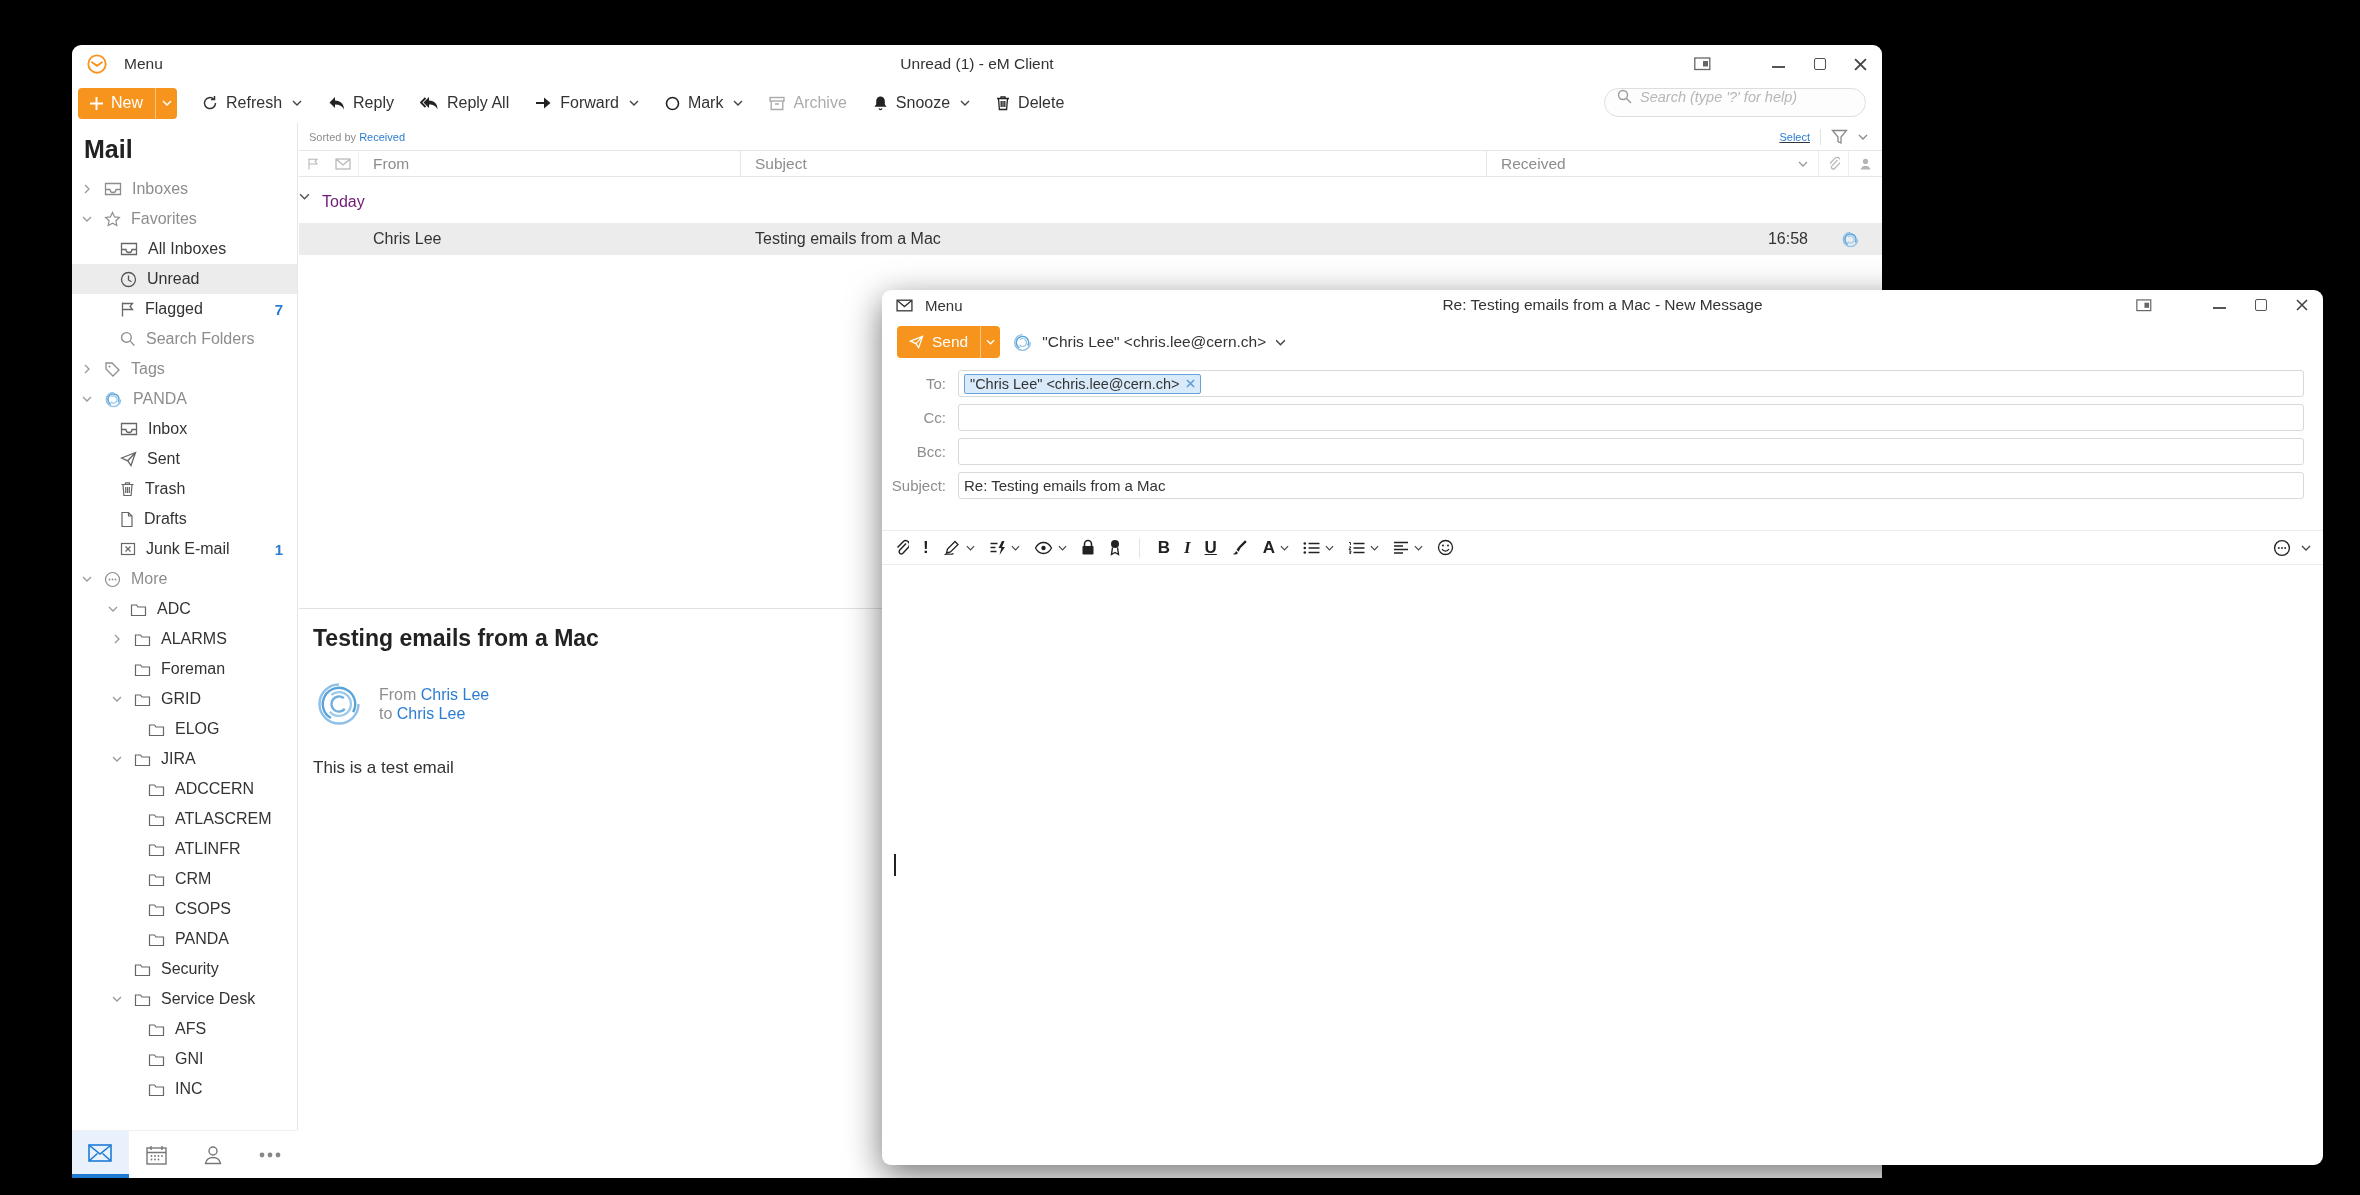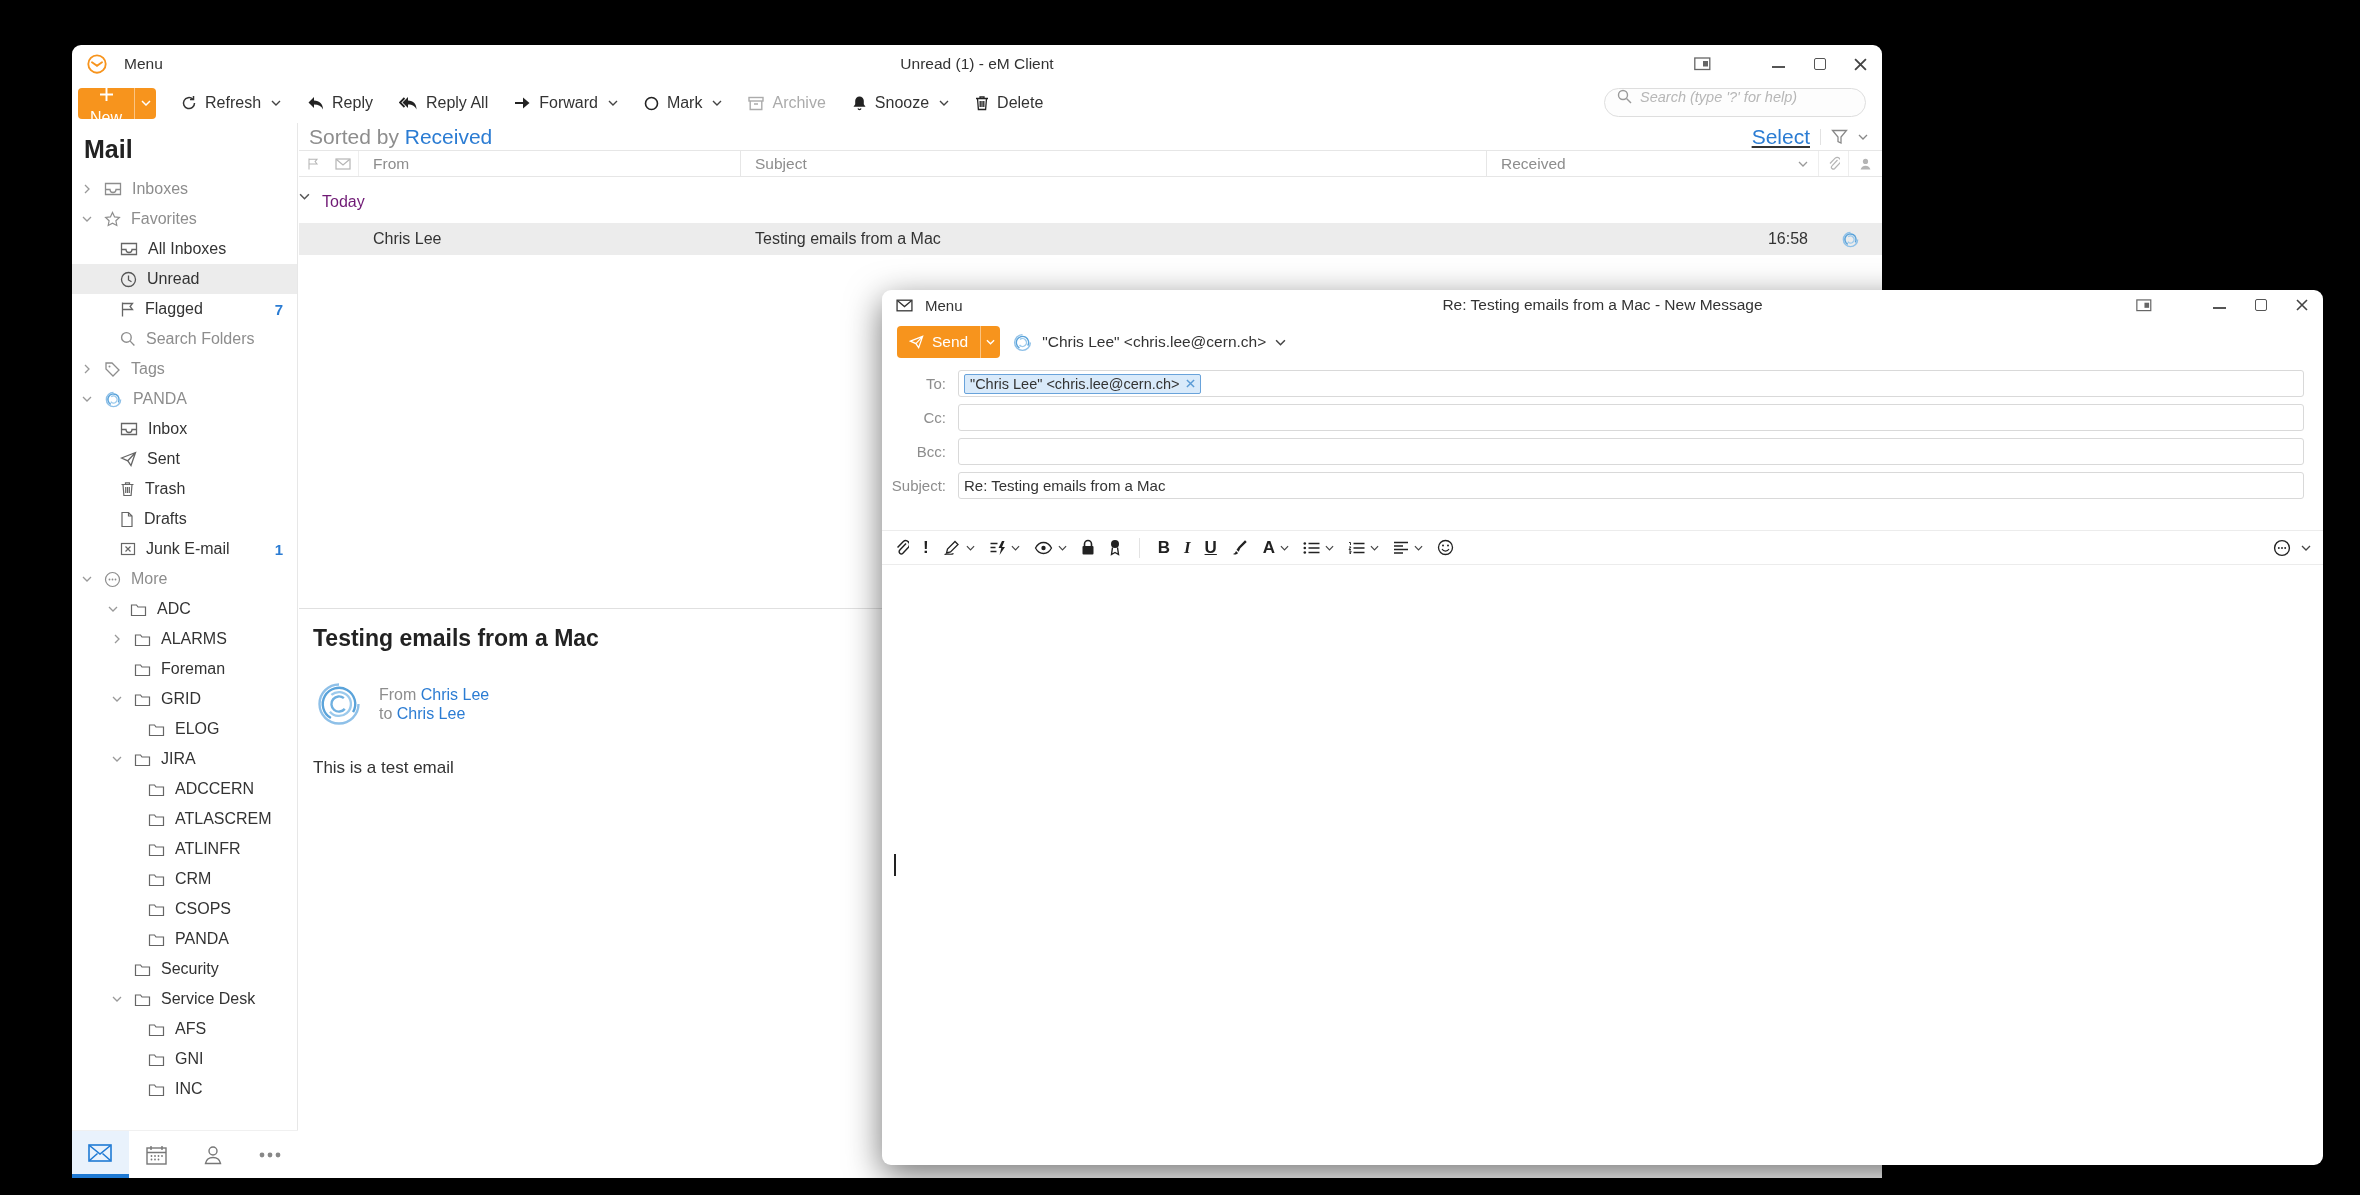--- a/index.html
+++ b/index.html
@@ -21,21 +21,21 @@
   .layouticon { margin-right:34px; }
   .wc { width:15px; height:15px; display:flex; align-items:center; justify-content:center; }
   .wc-min { width:13px; height:0; border-bottom:2px solid #555; align-self:center; margin-top:6px; }
   .wc-max { width:12px; height:12px; border:1.6px solid #555; border-radius:2px; }
   .compose .titlebar { height:30px; }
   .compose .titlebar .menu-label { font-size:15px; margin-left:12px; }
 
   
   .toolbar { height:40px; display:flex; align-items:center; padding-left:6px; gap:4px; position:relative; }
   .btn-new { display:flex; align-items:stretch; background:#F7941D; border-radius:4px; height:31px; color:#fff; overflow:hidden; margin-right:10px; }
-  .btn-new .main-part { display:flex; align-items:center; gap:8px; padding:0 12px 0 12px; font-size:16px;flex-direction:column; }
+  .btn-new .main-part { display:flex; align-items:center; gap:8px; padding:0 12px 0 12px; font-size:16px; }
   .btn-new .split { width:22px; display:flex; align-items:center; justify-content:center; border-left:1px solid rgba(255,255,255,.45); }
   .tbtn { display:flex; align-items:center; gap:8px; padding:0 11px; height:31px; font-size:16px; color:#333; border-radius:4px; }
   .tbtn.disabled { color:#ababab; }
   .tbtn .chev { margin-left:2px; }
   .search-pill { position:absolute; right:16px; top:5px; width:262px; height:29px; border:1px solid #dedede; border-radius:15px; background:#fdfdfd; display:flex; align-items:flex-start; padding:0 12px; gap:8px; }
   .search-pill input { border:0; outline:0; background:transparent; font-style:italic; font-size:14.5px; color:#777; width:100%; font-family:"Liberation Sans", sans-serif; }
   .search-pill input::placeholder { color:#b7b7b7; }
 
   
   .sidebar { position:absolute; left:0; top:78px; bottom:48px; width:226px; border-right:1px solid #e7e7e7; overflow:hidden; }
@@ -48,21 +48,21 @@
   .badge { margin-left:auto; padding-right:14px; color:#2B7CD3; font-size:15px; font-weight:bold; }
   .p0{padding-left:8px;} .p1c{padding-left:34px;} .p1{padding-left:48px;}
   .p2c{padding-left:38px;} .p2{padding-left:62px;} .p3{padding-left:76px;}
 
   .bottomnav { position:absolute; left:0; bottom:0; width:226px; height:48px; background:#fff; display:flex; border-top:1px solid #f0f0f0; }
   .navcell { width:57px; height:100%; display:flex; align-items:center; justify-content:center; }
   .navcell.active { background:#e9f2fc; border-bottom:4px solid #1f7ad4; }
 
   
   .listpane { position:absolute; left:227px; top:78px; right:0; bottom:0; }
-  .sorted-row { height:27px; display:flex; align-items:center; padding:0 14px 0 10px; font-size:21px; }
+  .sorted-row { height:27px; display:flex; align-items:center; padding:0 14px 0 10px; font-size:11px; }
   .muted { color:#8d8d8d; }
   .bluelink { color:#2B7CD3; }
   .sorted-right { margin-left:auto; display:flex; align-items:center; gap:10px;text-decoration:underline; }
   .vdiv { width:1px; height:16px; background:#e2e2e2; }
   .cols-row { height:27px; display:flex; align-items:center; border-top:1px solid #e6e6e6; border-bottom:1px solid #e6e6e6; font-size:15.5px; color:#8d8d8d; }
   .col-flag { width:28px; display:flex; justify-content:center; }
   .col-env { width:32px; display:flex; justify-content:center; border-right:1px solid #eee; height:100%; align-items:center; }
   .col-from { width:382px; padding-left:14px; border-right:1px solid #e6e6e6; height:100%; display:flex; align-items:center; }
   .col-subj { flex:1; padding-left:14px; height:100%; display:flex; align-items:center; }
   .col-recv { width:332px; border-left:1px solid #e6e6e6; height:100%; display:flex; align-items:center; padding-left:14px; }

